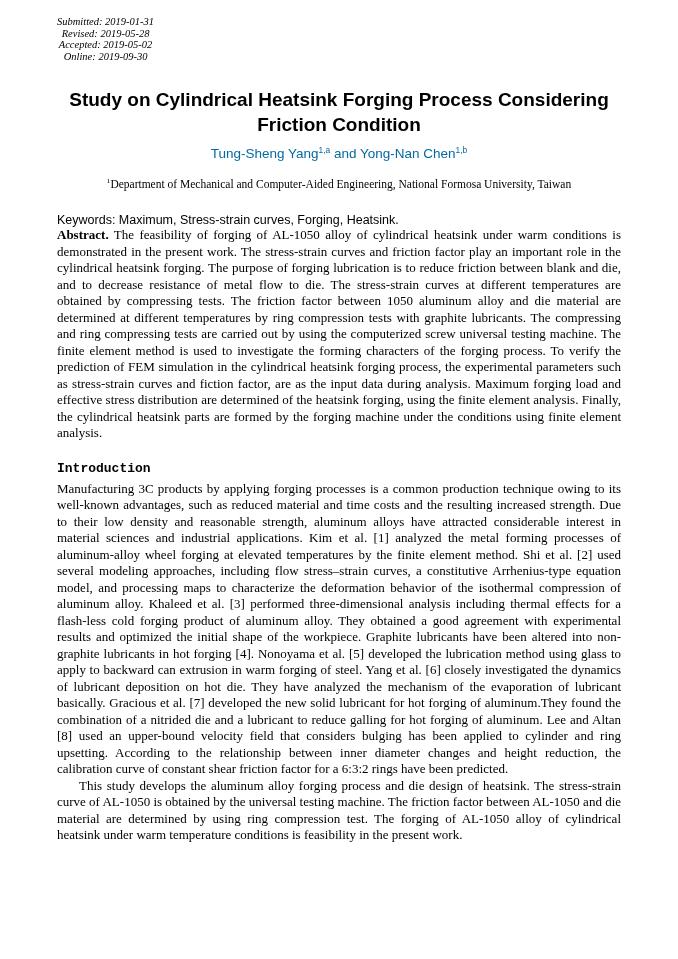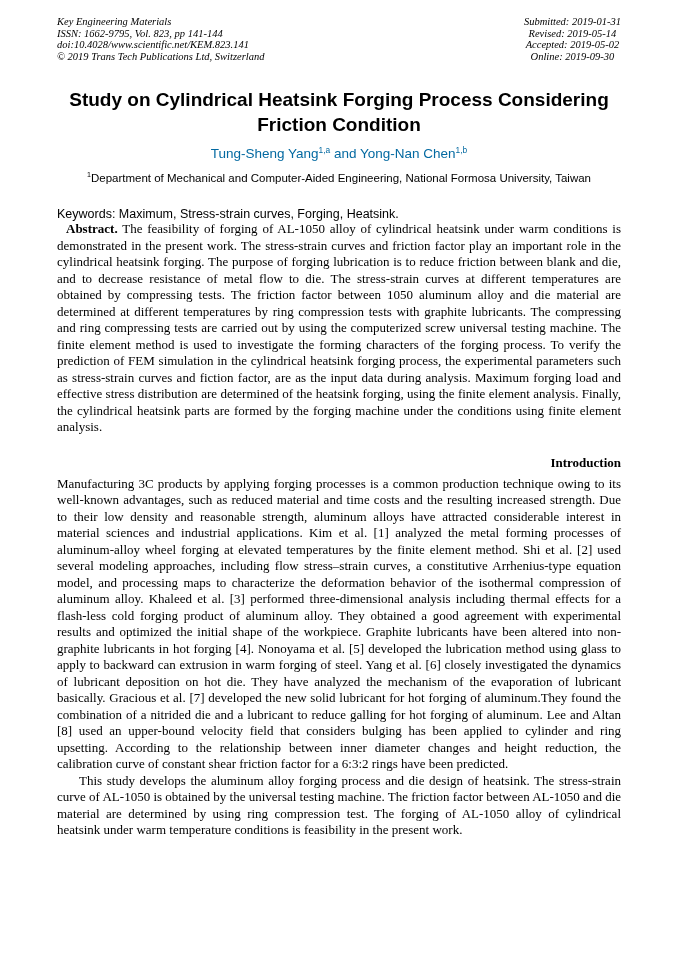--- a/index.html
+++ b/index.html
@@ -40,24 +40,24 @@
     margin: 26px auto 0 auto;
   }
   .authors {
     font-family: "Liberation Sans", sans-serif;
     font-size: 13.5px;
     text-align: center;
     margin-top: 9px;
     color: #0369a1;
   }
   .affiliation, .emails {
-    font-family: Liberation Sans, sans-serif;
+    font-family: Liberation Serif, serif;
     font-size: 11.5px;
     text-align: center;
-    margin-top: 11px;
+    margin-top: 17px;
     color: #000;
   }
   sup {
     font-size: 0.62em;
     vertical-align: super;
     line-height: 0;
   }
   
   .keywords {
     font-family: "Liberation Sans", sans-serif;
@@ -68,48 +68,41 @@
   .keywords .label { font-weight: normal; }
   
   .bodytext {
     font-family: "Liberation Serif", serif;
     font-size: 13px;
     line-height: 16.5px;
     text-align: justify;
     color: #000;
   }
   .abstract { margin-top: 24px; }
-  .abstract .label { font-weight: bold; margin-left: 9px; }
+  .abstract .label { font-weight: bold; }
   .section-heading {
-    font-family: Liberation Serif, serif;
+    font-family: Liberation Mono, monospace;
     font-weight: bold;
     font-size: 13px;
     margin-top: 19px;
     margin-bottom: 5px;
     color: #000;
-    text-align: right;
   }
   .para { margin: 0; }
   .para.indent { text-indent: 22px; }
 </style>
 </head>
 <body>
 
 <div class="page">
 
   <div class="jheader">
-    <div class="left">
-      <div>Key Engineering Materials</div>
-      <div>ISSN: 1662-9795, Vol. 823, pp 141-144</div>
-      <div>doi:10.4028/www.scientific.net/KEM.823.141</div>
-      <div>© 2019 Trans Tech Publications Ltd, Switzerland</div>
-    </div>
     <div class="right">
       <div>Submitted: 2019-01-31</div>
-      <div>Revised: 2019-05-14</div>
+      <div>Revised: 2019-05-28</div>
       <div>Accepted: 2019-05-02</div>
       <div>Online: 2019-09-30</div>
     </div>
   </div>
 
   <h1 class="title">Study on Cylindrical Heatsink Forging Process Considering Friction Condition</h1>
 
   <div class="authors">
     <span>Tung-Sheng Yang</span><sup>1,a</sup><span> and </span><span>Yong-Nan Chen</span><sup>1,b</sup>
   </div>

